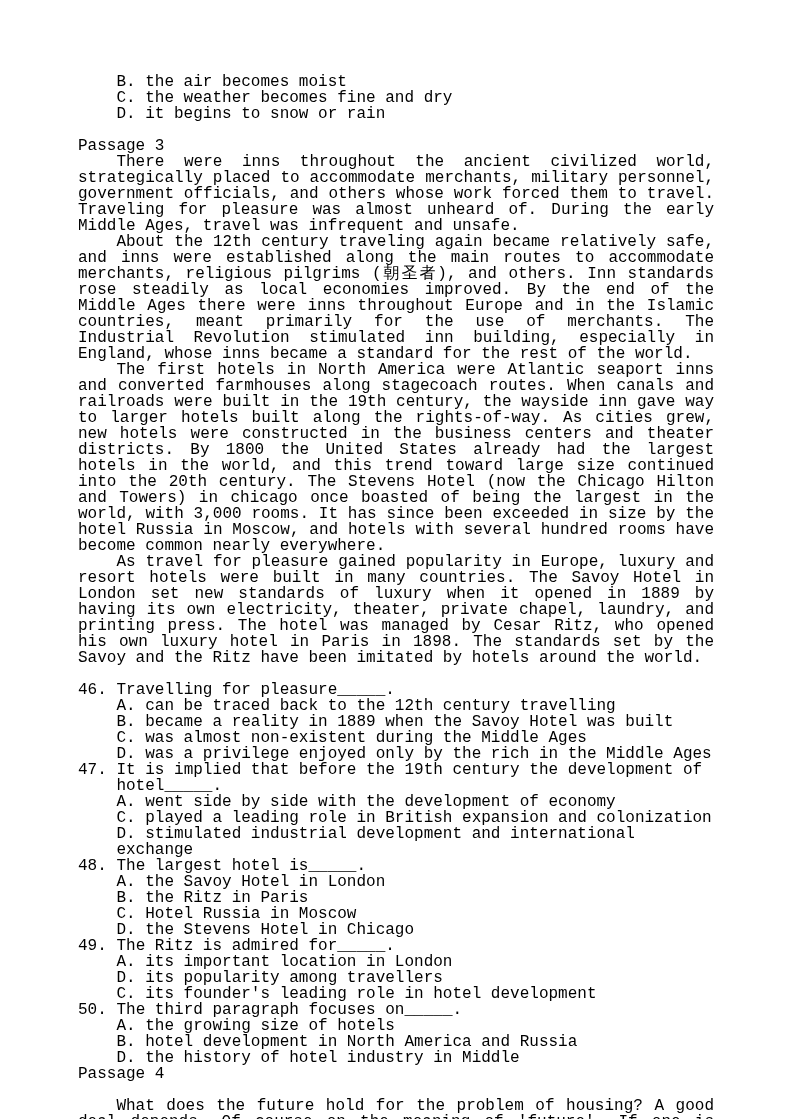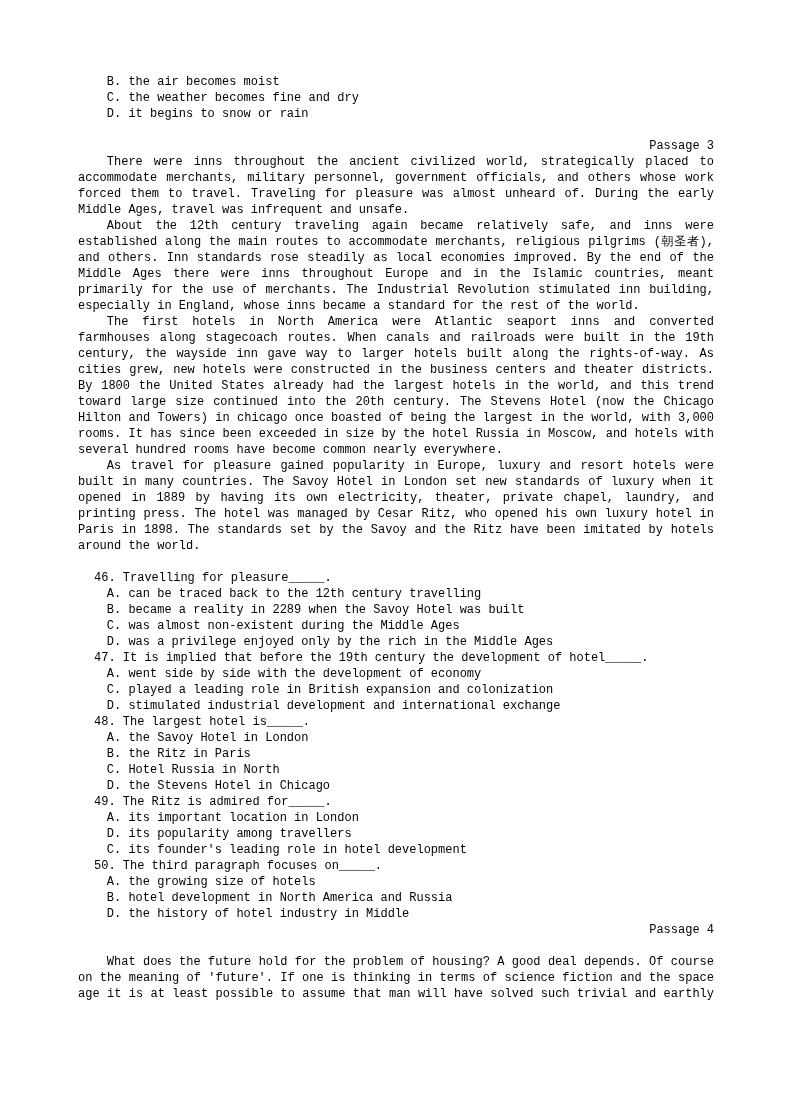--- a/index.html
+++ b/index.html
@@ -9,60 +9,60 @@
   }
   .page {
     position: relative;
     width: 790px;
     height: 1119px;
     margin: 0 auto;
     background: #ffffff;
     box-sizing: border-box;
     padding: 74px 76px 0 78px;
     font-family: "Liberation Mono", "DejaVu Sans Mono", monospace;
-    font-size: 12px;
+    font-size: 16px;
     line-height: 16px;
     color: #000000;
     overflow: hidden;
   }
   .blank   { height: 16px; }
-  .heading { text-align: right; white-space: pre; }
+  .heading { text-align: left; white-space: pre; }
   .para    { text-align: justify; text-indent: 4ch; }
   .para-cont { text-align-last: justify; }
-  .question { padding-left: 4ch; text-indent: -4ch; margin-left: 16px; }
+  .question { padding-left: 4ch; text-indent: -4ch; }
   .option   { padding-left: 4ch; }
 </style>
 </head>
 <body>
 
 <div class="page">
   <div id="doc-body">
       <div class="option">B. the air becomes moist</div>
       <div class="option">C. the weather becomes fine and dry</div>
       <div class="option">D. it begins to snow or rain</div>
       <div class="blank"></div>
       <div class="heading">Passage 3</div>
       <div class="para">There were inns throughout the ancient civilized world, strategically placed to accommodate merchants, military personnel, government officials, and others whose work forced them to travel. Traveling for pleasure was almost unheard of. During the early Middle Ages, travel was infrequent and unsafe.</div>
       <div class="para">About the 12th century traveling again became relatively safe, and inns were established along the main routes to accommodate merchants, religious pilgrims (朝圣者), and others. Inn standards rose steadily as local economies improved. By the end of the Middle Ages there were inns throughout Europe and in the Islamic countries, meant primarily for the use of merchants. The Industrial Revolution stimulated inn building, especially in England, whose inns became a standard for the rest of the world.</div>
       <div class="para">The first hotels in North America were Atlantic seaport inns and converted farmhouses along stagecoach routes. When canals and railroads were built in the 19th century, the wayside inn gave way to larger hotels built along the rights-of-way. As cities grew, new hotels were constructed in the business centers and theater districts. By 1800 the United States already had the largest hotels in the world, and this trend toward large size continued into the 20th century. The Stevens Hotel (now the Chicago Hilton and Towers) in chicago once boasted of being the largest in the world, with 3,000 rooms. It has since been exceeded in size by the hotel Russia in Moscow, and hotels with several hundred rooms have become common nearly everywhere.</div>
       <div class="para">As travel for pleasure gained popularity in Europe, luxury and resort hotels were built in many countries. The Savoy Hotel in London set new standards of luxury when it opened in 1889 by having its own electricity, theater, private chapel, laundry, and printing press. The hotel was managed by Cesar Ritz, who opened his own luxury hotel in Paris in 1898. The standards set by the Savoy and the Ritz have been imitated by hotels around the world.</div>
       <div class="blank"></div>
       <div class="question"><span>46.</span> <span>Travelling for pleasure_____.</span></div>
       <div class="option">A. can be traced back to the 12th century travelling</div>
-      <div class="option">B. became a reality in 2289 when the Savoy Hotel was built</div>
+      <div class="option">B. became a reality in 1889 when the Savoy Hotel was built</div>
       <div class="option">C. was almost non-existent during the Middle Ages</div>
       <div class="option">D. was a privilege enjoyed only by the rich in the Middle Ages</div>
       <div class="question"><span>47.</span> <span>It is implied that before the 19th century the development of hotel_____.</span></div>
       <div class="option">A. went side by side with the development of economy</div>
       <div class="option">C. played a leading role in British expansion and colonization</div>
       <div class="option">D. stimulated industrial development and international exchange</div>
       <div class="question"><span>48.</span> <span>The largest hotel is_____.</span></div>
       <div class="option">A. the Savoy Hotel in London</div>
       <div class="option">B. the Ritz in Paris</div>
-      <div class="option">C. Hotel Russia in North</div>
+      <div class="option">C. Hotel Russia in Moscow</div>
       <div class="option">D. the Stevens Hotel in Chicago</div>
       <div class="question"><span>49.</span> <span>The Ritz is admired for_____.</span></div>
       <div class="option">A. its important location in London</div>
       <div class="option">D. its popularity among travellers</div>
       <div class="option">C. its founder's leading role in hotel development</div>
       <div class="question"><span>50.</span> <span>The third paragraph focuses on_____.</span></div>
       <div class="option">A. the growing size of hotels</div>
       <div class="option">B. hotel development in North America and Russia</div>
       <div class="option">D. the history of hotel industry in Middle</div>
       <div class="heading">Passage 4</div>

